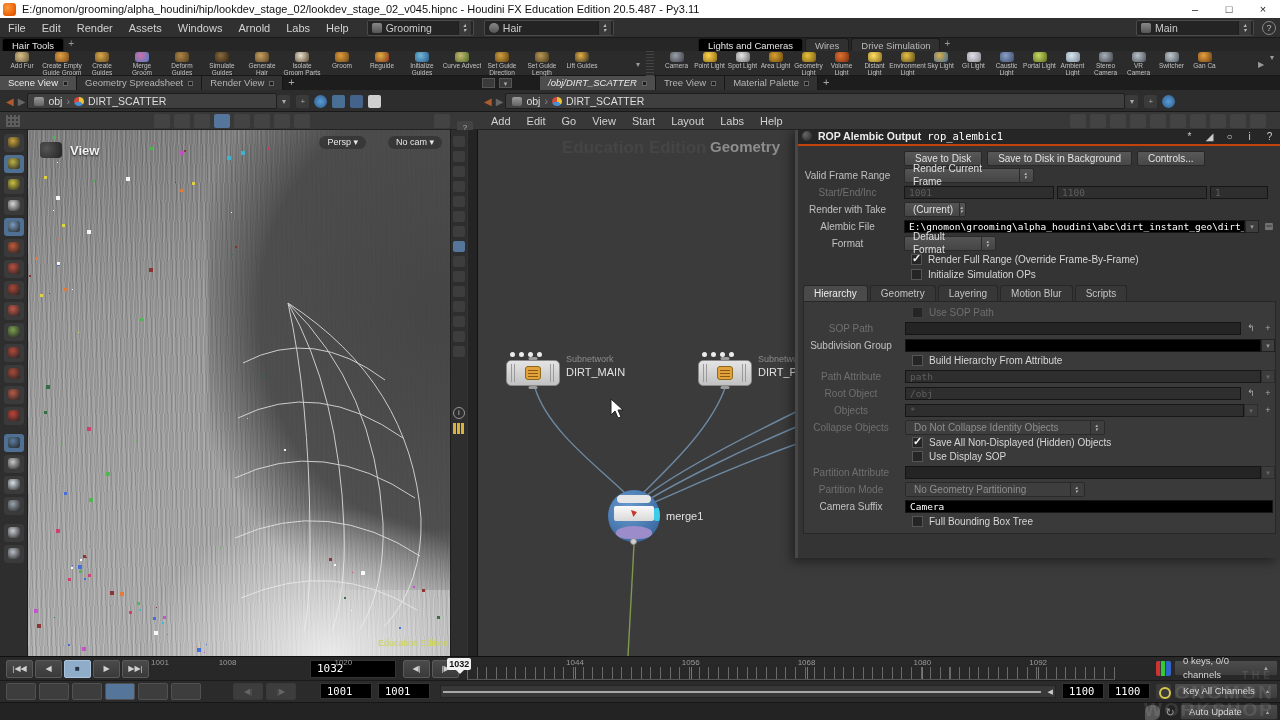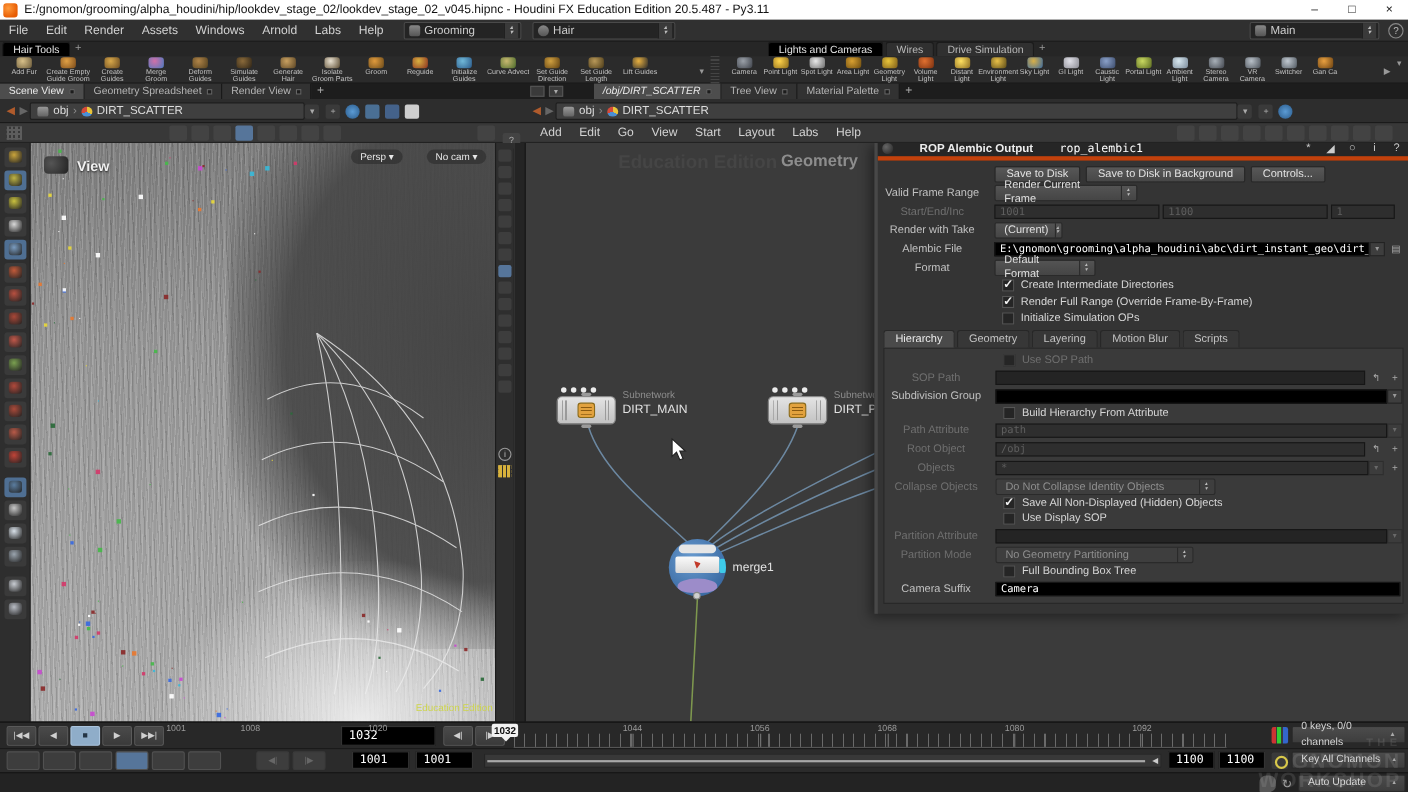--- a/index.html
+++ b/index.html
@@ -113,21 +113,21 @@
   .mergenode .cap{position:absolute;left:9px;top:5px;width:34px;height:8px;border-radius:4px;background:#e6e6e6;}
   .mergenode .band{position:absolute;left:6px;top:16px;width:40px;height:15px;background:linear-gradient(#fafafa,#d8d8d8);border-radius:2px;}
   .mergenode .band::after{content:"";position:absolute;left:17px;top:4px;width:6px;height:7px;background:#c23a2a;clip-path:polygon(0 0,100% 30%,40% 100%);}
   .mergenode .purple{position:absolute;left:8px;bottom:3px;width:36px;height:13px;border-radius:50% 50% 40% 40%;background:#9c8cc9;}
   .mergenode .flag{position:absolute;right:0;top:18px;width:6px;height:13px;background:#3ecbe8;}
   .merge-nub{position:absolute;width:7px;height:7px;border-radius:50%;background:#cfcfcf;border:1px solid #888;}
   .cursor{position:absolute;z-index:40;}
 
   
   .params{position:absolute;left:317px;top:-2px;width:485px;height:430px;background:#343434;border-left:3px solid #484848;box-shadow:-4px 4px 10px rgba(0,0,0,.4);z-index:30;font-size:10px;}
-  .phead{height:18px;background:#262626;display:flex;align-items:center;padding:0 4px;gap:24px;border-bottom:4px solid #c2410c;}
+  .phead{height:18px;background:#262626;display:flex;align-items:center;padding:0 4px;gap:6px;border-bottom:2px solid #c2410c;}
   .phead .pdot{width:10px;height:10px;border-radius:50%;background:radial-gradient(circle at 35% 35%,#666,#222);}
   .ptitle{font-weight:bold;color:#ececec;font-size:10.5px;white-space:nowrap;}
   .pname{font-family:"DejaVu Sans Mono",monospace;color:#fff;font-size:10.5px;flex:1;}
   .phicons{display:flex;gap:7px;color:#ccc;font-size:10px;}
   .phic{width:13px;text-align:center;}
   .pbody{padding:3px 4px 0 0;}
   .prow{display:flex;align-items:center;height:16px;margin:1px 0;}
   .plabel{width:106px;text-align:center;padding-right:7px;color:#c0c0c0;flex:none;font-size:10px;}
   .plabel.dim{color:#6f6f6f;}
   .pbtn{background:linear-gradient(#585858,#474747);border:1px solid #282828;border-radius:2px;color:#e2e2e2;height:15px;line-height:13px;padding:0 10px;margin-right:5px;font-size:10px;}
@@ -807,24 +807,20 @@
           <div class="dd" style="width:92px">
               <span style="flex:1">Default Format</span>
               <span class="ddspin">
                 <i>▴</i>
                 <i>▾</i>
               </span>
             </div>
         </div>
         <div class="prow indent" style="height:14px">
             <span class="cb on"></span>
-            <span class="cblabel">Create Intermediate Directories</span>
-          </div>
-        <div class="prow indent" style="height:14px">
-            <span class="cb on"></span>
             <span class="cblabel">Render Full Range (Override Frame-By-Frame)</span>
           </div>
         <div class="prow indent" style="height:14px">
             <span class="cb"></span>
             <span class="cblabel">Initialize Simulation OPs</span>
           </div>
 
         <div class="ptabs" id="param-tabs">
             <span class="ptabitem active">Hierarchy</span>
             <span class="ptabitem">Geometry</span>
@@ -895,28 +891,28 @@
           <div class="prow">
               <span class="plabel dim">Partition Mode</span>
             <div class="dd dim" style="width:180px">
                 <span style="flex:1">No Geometry Partitioning</span>
                 <span class="ddspin">
                   <i>▴</i>
                   <i>▾</i>
                 </span>
               </div>
           </div>
+          <div class="prow">
+              <span class="plabel">Camera Suffix</span>
+            <div class="fld black" style="flex:1;margin-right:2px">Camera</div>
+          </div>
           <div class="prow indent" style="height:13px">
               <span class="cb"></span>
               <span class="cblabel">Full Bounding Box Tree</span>
             </div>
-          <div class="prow">
-              <span class="plabel">Camera Suffix</span>
-            <div class="fld black" style="flex:1;margin-right:2px">Camera</div>
-          </div>
         </div>
       </div>
     </div>
   </div>
 </div>
 
 <div class="playrow1">
   <span class="tbtn" style="left:6px">|◀◀</span>
   <span class="tbtn" style="left:35px">◀</span>
   <span class="tbtn stop" style="left:64px">■</span>

